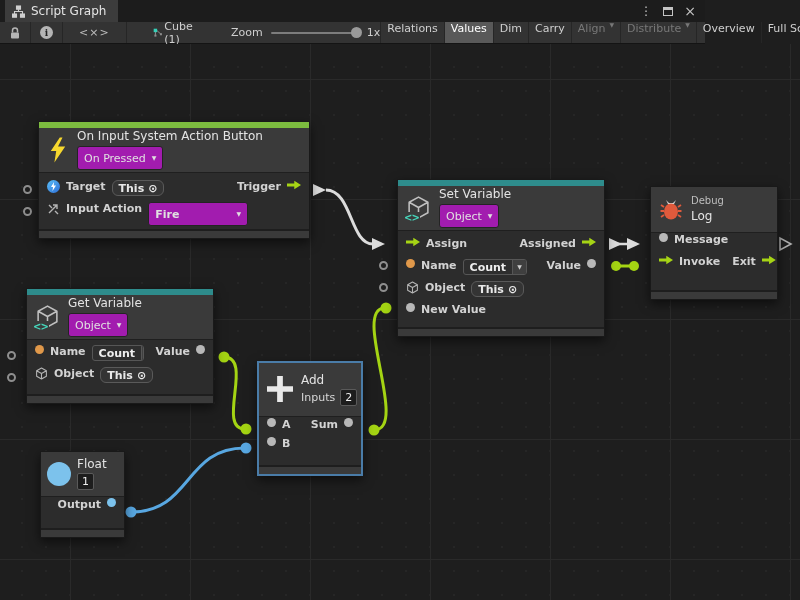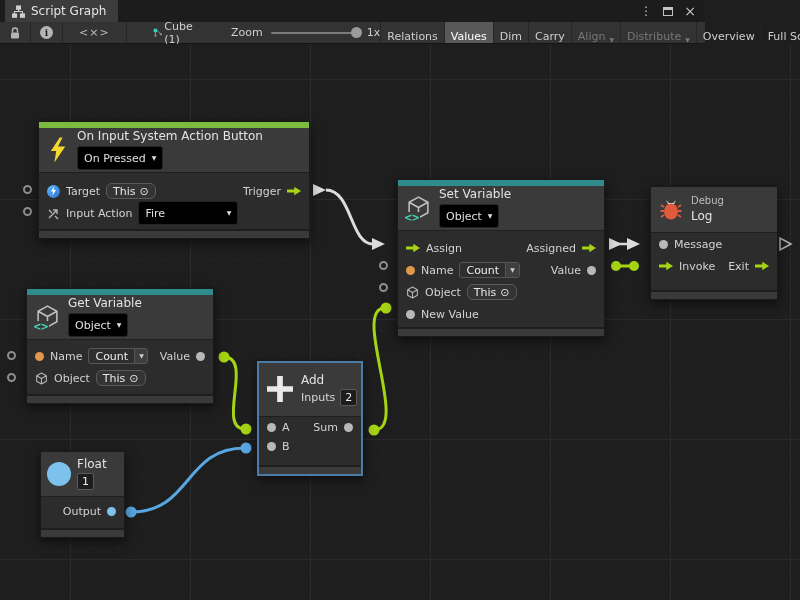--- a/index.html
+++ b/index.html
@@ -18,21 +18,21 @@
   .toolbar { height:22px; background:#333333; border-bottom:1px solid #141414;
              display:flex; align-items:stretch; font-size:11px; color:#cfcfcf; }
   .ibtn { display:flex; align-items:center; justify-content:center; padding:0 9px;
           border-right:1px solid #262626; }
   .crumb { display:flex; align-items:center; gap:2px; margin-left:26px; }
   .zoomctl { display:flex; align-items:center; gap:8px; margin-left:34px; }
   .ztrack { position:relative; width:88px; height:2px; background:#7d7d7d; border-radius:1px; }
   .zhandle { position:absolute; right:-3px; top:-5px; width:11px; height:11px;
              border-radius:50%; background:#9a9a9a; }
   .rbtns { margin-left:auto; display:flex; align-items:stretch; }
-  .tbtn { display:flex; align-items:flex-end; gap:4px; padding:0 6px;
+  .tbtn { display:flex; align-items:flex-start; gap:4px; padding:0 6px;
           border-left:1px solid #262626; white-space:nowrap; }
   .tbtn.active { background:#595959; color:#ffffff; }
   .tbtn.disabled { color:#787878; }
   .caret { font-size:6px; line-height:1; }
 
   
   .canvas { position:absolute; top:44px; left:0; width:800px; height:556px;
     background-color:#1e1e1e;
     background-image:
       linear-gradient(#2a2a2a 1px, transparent 1px),
@@ -47,28 +47,28 @@
           background:#2c2c2c; border:1px solid #191919;
           box-shadow:0 4px 10px rgba(0,0,0,.55); }
   .node.selected { border:2px solid #4a7ca8; }
   .strip { height:6px; flex:none; }
   .nhead { background:#3a3a3a; border-bottom:1px solid #1f1f1f;
            display:flex; align-items:center; gap:8px; padding:4px 10px 5px 8px; flex:none; }
   .ncol { display:flex; flex-direction:column; gap:3px; align-items:flex-start; }
   .ntitle { font-size:12px; color:#e3e3e3; white-space:nowrap; }
   .nsub { font-size:10px; color:#bdbdbd; }
   .nbody { display:flex; flex-direction:column; flex:none; }
-  .nrow { display:flex; align-items:center; gap:6px; height:22px; padding:0 8px;
-          font-size:11px; color:#d2d2d2; white-space:nowrap; }
+  .nrow { display:flex; align-items:flex-start; gap:6px; height:22px; padding:0 8px;
+          font-size:11px; color:#d2d2d2; white-space:nowrap;font-weight:bold; }
   .sp { flex:1; }
   .nfoot { margin-top:auto; height:9px; background:#3a3a3a; border-top:2px solid #1e1e1e; flex:none; }
 
   
   .dd { display:inline-flex; align-items:center; gap:6px; height:16px;
-        background:#000000; border:1px solid #242424; border-radius:3px;
+        background:#a21caf; border:1px solid #242424; border-radius:3px;
         padding:11px 6px; font-size:11px; color:#e0e0e0; }
   .dd.wide { width:100px; justify-content:space-between; }
   .combo { display:inline-flex; align-items:stretch; height:16px; background:#2e2e2e;
            border:1px solid #565656; border-radius:3px; overflow:hidden; }
   .combo .val { display:flex; align-items:center; padding:0 6px; font-size:11px; color:#eee; }
   .combo .carbox { display:flex; align-items:center; padding:0 4px;
                    border-left:1px solid #565656; background:#3f3f3f; color:#ccc; }
   .thisbox { display:inline-flex; align-items:center; gap:4px; height:16px;
              background:#343434; border:1px solid #5a5a5a; border-radius:6px;
              padding:0 6px; font-size:11px; color:#e8e8e8; }

